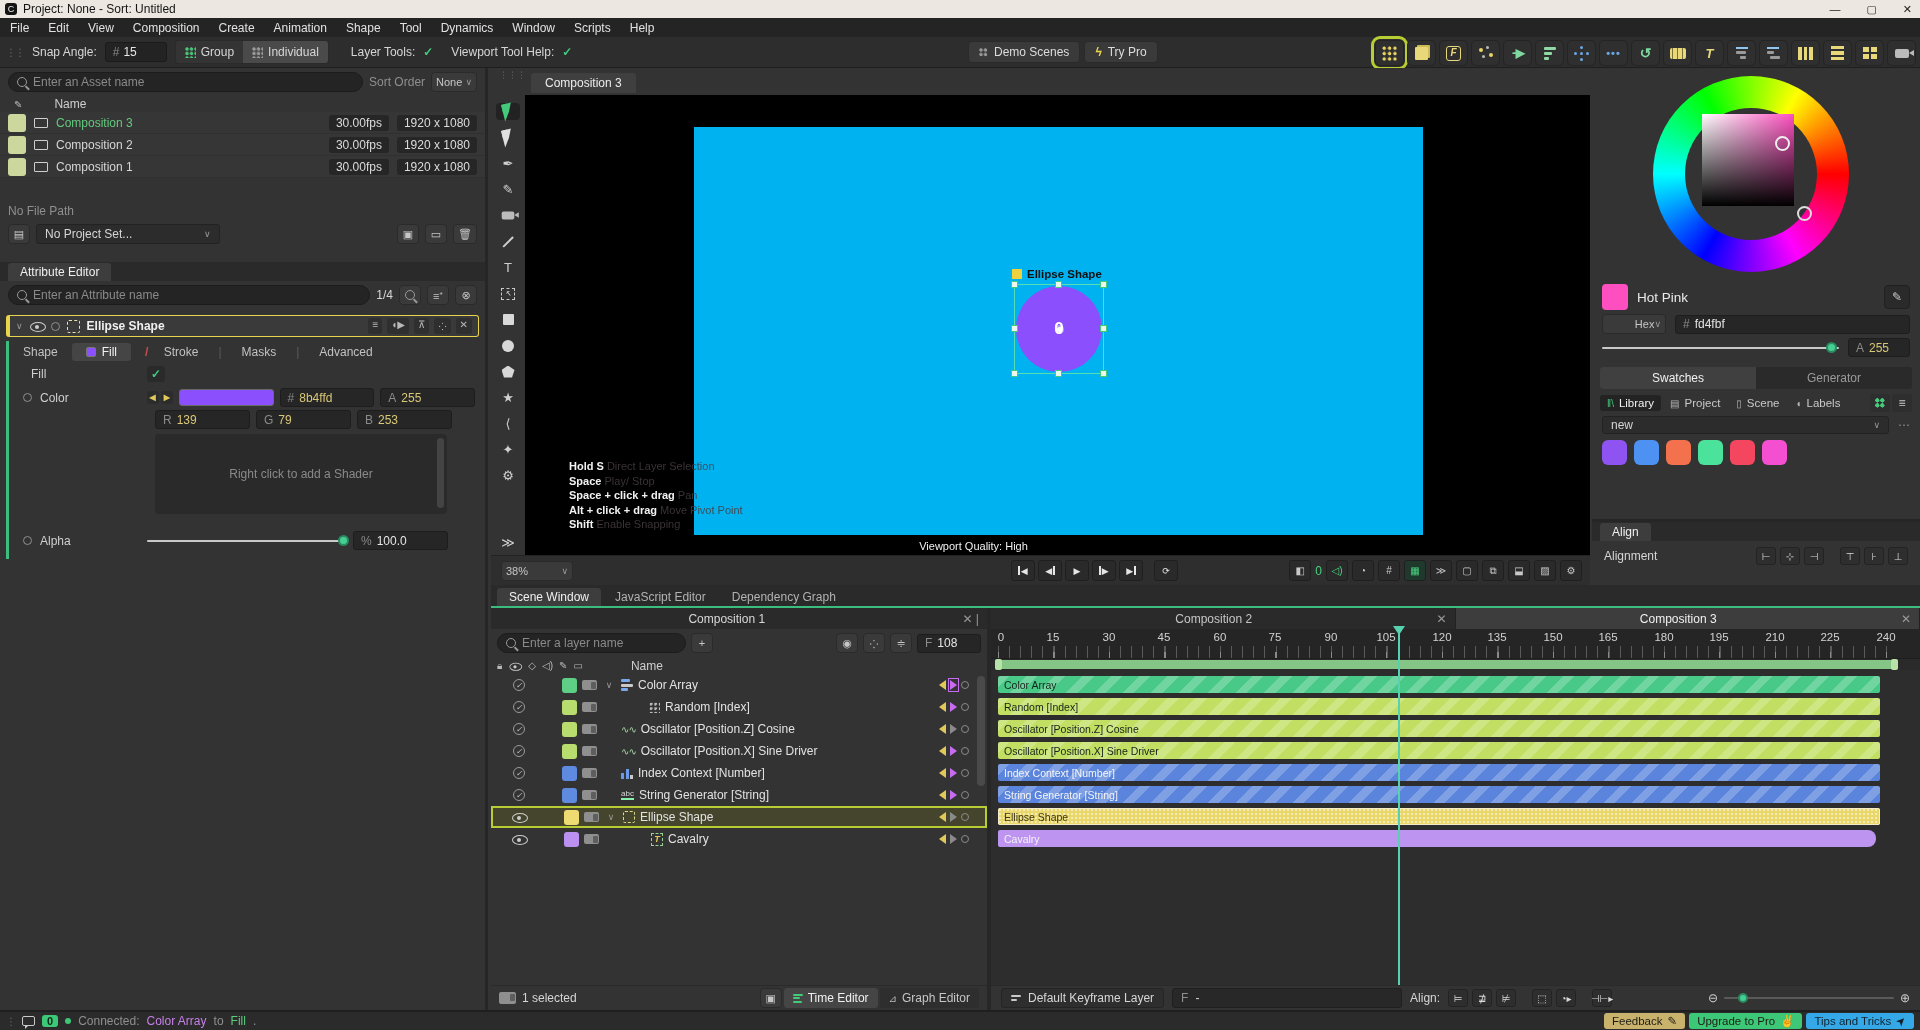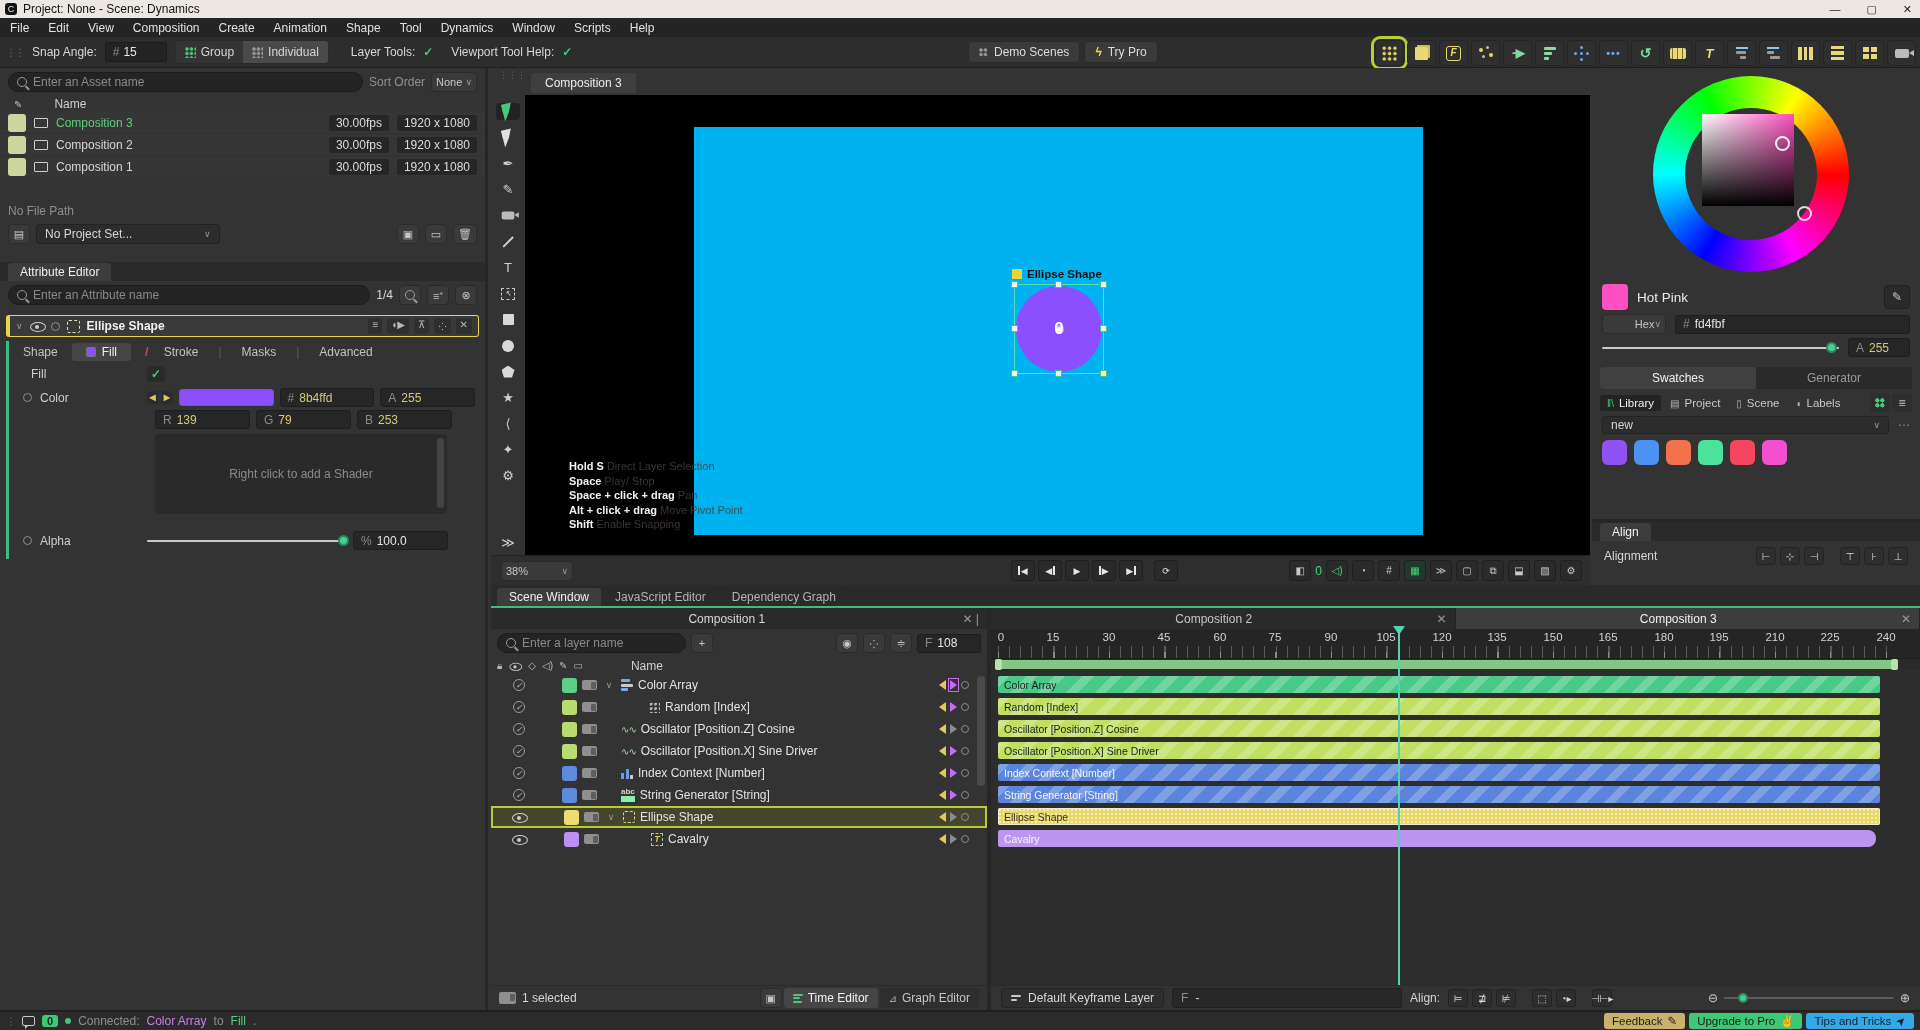--- a/index.html
+++ b/index.html
@@ -240,21 +240,21 @@
   .lind2 { width:42px; }
   .lname { flex:1; color:#e2e2e2; white-space:nowrap; overflow:hidden; }
   .lports { display:flex; align-items:center; gap:4px; margin-right:14px; }
   .tri-l { width:0; height:0; border-top:5px solid transparent; border-bottom:5px solid transparent; border-right:7px solid #e0c95a; }
   .tri-r { width:0; height:0; border-top:5px solid transparent; border-bottom:5px solid transparent; border-left:7px solid #c66cf0; }
   .tri-r.gray { border-left-color:#8a8a8a; }
   .port-box { outline:1.6px solid #c66cf0; outline-offset:1px; }
   .lcirc { width:8px; height:8px; border:1.2px solid #8a8a8a; border-radius:50%; }
   .lscroll { position:absolute; right:2px; top:2px; width:8px; height:110px; background:#4a4a4a; border-radius:4px; }
   .wv { color:#a8d8a8; font-size:10px; letter-spacing:-1px; }
-  .abc { color:#d8d8d8; font-size:8px; border-bottom:6px solid #86efac; line-height:8px;font-weight:bold; }
+  .abc { color:#d8d8d8; font-size:8px; border-bottom:2px solid #86efac; line-height:8px; }
   .bchart { display:flex; align-items:flex-end; gap:1.5px; height:11px; }
   .bchart i { width:3px; background:#6a9aec; }
   .arr-ico { display:flex; flex-direction:column; gap:1.5px; }
   .arr-ico i { height:3px; border-radius:1px; }
   .randico { width:11px; height:11px; background-image:radial-gradient(circle at 2px 2px,#bdbdbd 1.3px,transparent 1.6px); background-size:4.5px 4.5px; }
   .dsq-y { width:12px; height:12px; border:1.4px dashed #ded98a; border-radius:2px; }
   .tbox { width:12px; height:13px; border:1.2px dashed #9ad49a; color:#e0c95a; font-size:9px; font-weight:bold;
           display:flex; align-items:center; justify-content:center; }
   .scene-status { height:25px; border-top:1px solid #2a2a2a; display:flex; align-items:center; gap:6px; padding:0 8px; }
   .seg2 { margin-left:auto; display:flex; gap:2px; }
@@ -317,21 +317,21 @@
   .bb-btn.upgrade { background:#3dc878; }
   .bb-btn.tips { background:#35a9e8; color:#10222e; }
 </style>
 </head>
 <body>
 
 <div id="app">
 
   <div class="titlebar">
     <div class="applogo">C</div>
-    <span>Project: None - Scene: Dynamics</span>
+    <span>Project: None - Sort: Untitled</span>
     <div class="winctl">
       <span>—</span>
       <span>▢</span>
       <span>✕</span>
     </div>
   </div>
 
   <div class="menubar">
     <span>File</span>
     <span>Edit</span>
@@ -685,20 +685,21 @@
         <i class="handle" style="right:-4px;top:50%;margin-top:-4px"></i>
         <i class="pivot" style="left:50%;top:50%;margin:-2px 0 0 -2px"></i>
       </div>
       <div class="hints">
         <div><b>Hold S</b> <span>Direct Layer Selection</span></div>
         <div><b>Space</b> <span>Play/ Stop</span></div>
         <div><b>Space + click + drag</b> <span>Pan</span></div>
         <div><b>Alt + click + drag</b> <span>Move Pivot Point</span></div>
         <div><b>Shift</b> <span>Enable Snapping</span></div>
       </div>
+      <div class="vq">Viewport Quality: High</div>
     </div>
     <div class="playbar">
       <div class="zoom-dd minibtn" style="justify-content:space-between">
         <span>38%</span>
           <span class="chev">∨</span>
       </div>
       <div class="transport">
         <div class="pb"><i class="bar"></i>◀</div>
         <div class="pb">◀<i class="bar"></i></div>
         <div class="pb">▶</div>

